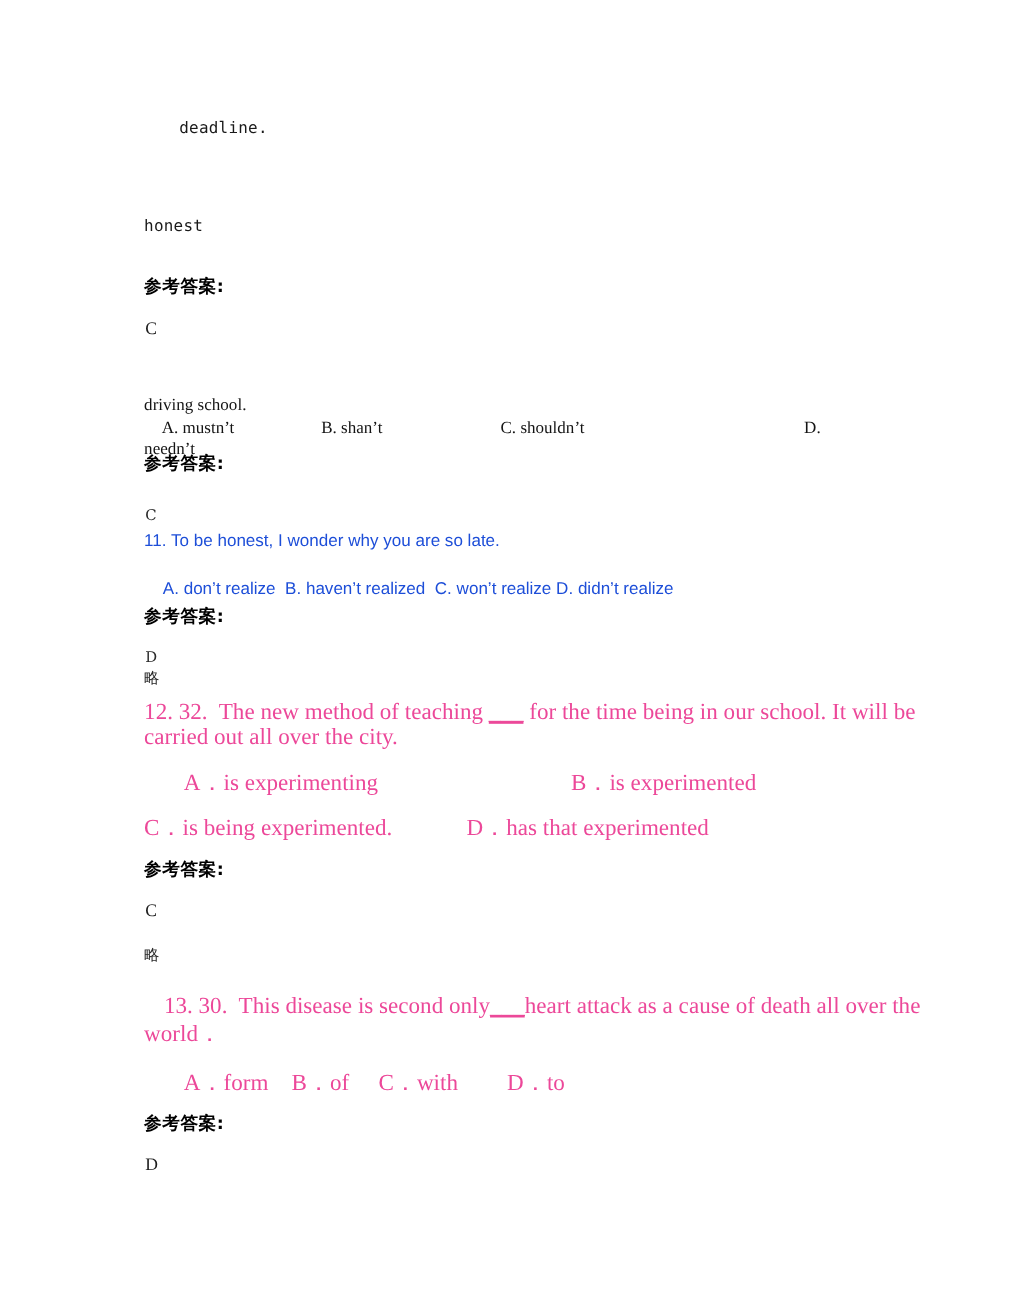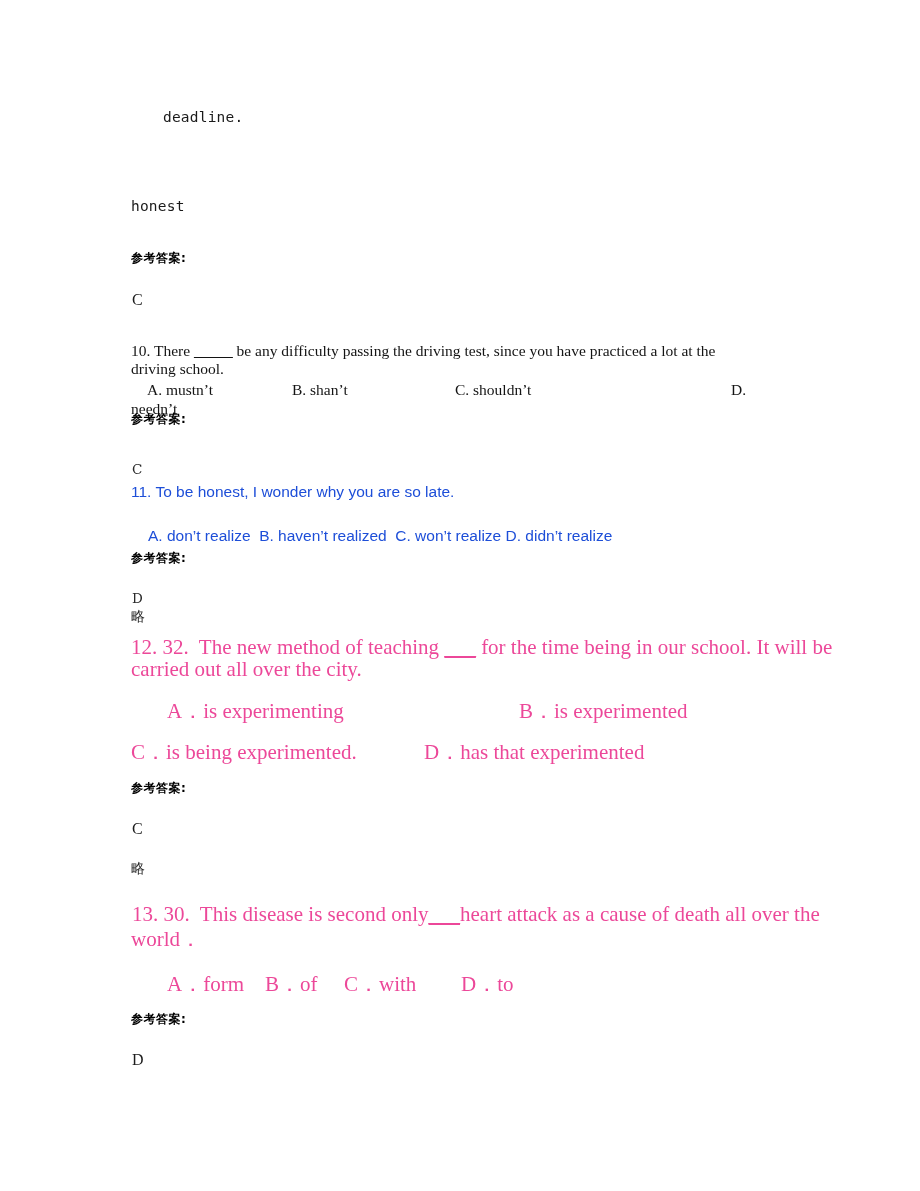--- a/index.html
+++ b/index.html
@@ -45,21 +45,21 @@
     color: #141414;
   }
   .sans {
     font-family: "Liberation Sans", "DejaVu Sans", sans-serif;
     font-size: 15.5px;
     color: #1d4ed8;
   }
   .cjk-label {
     font-family: "DejaVu Sans", "Liberation Sans", sans-serif;
     font-weight: bold;
-    font-size: 12px;
+    font-size: 16px;
     color: #000000;
     letter-spacing: 0.5px;
   }
   .ans {
     font-family: "Liberation Serif", "DejaVu Serif", serif;
     font-size: 16px;
     color: #1d1d1d;
   }
   .ans-sm {
     font-family: "DejaVu Serif", "Liberation Serif", serif;
@@ -84,23 +84,20 @@
 
   <div class="abs mono" style="left:163px; top:109px;">deadline.</div>
 
 
   <div class="abs mono" style="left:131px; top:198px;">honest</div>
 
   <div class="abs cjk-label" style="left:131px; top:250px;">参考答案:</div>
 
   <div class="abs ans" style="left:132px; top:291px;">C</div>
 
-  <div class="wrapline serif-sm" style="left:131px; top:341px; width:658px; line-height:19px;">
-    <span>10. There </span><span class="blank">_____</span><span> be any difficulty passing the driving test, since you have practiced a lot at the</span>
-  </div>
 
   <div class="abs serif-sm" style="left:131px; top:360px;">driving school.</div>
 
   <div class="abs serif-sm" style="left:147px; top:381px;">A. mustn’t</div>
   <div class="abs serif-sm" style="left:292px; top:381px;">B. shan’t</div>
   <div class="abs serif-sm" style="left:455px; top:381px;">C. shouldn’t</div>
   <div class="abs serif-sm" style="left:731px; top:381px;">D.</div>
   <div class="abs serif-sm" style="left:131px; top:400px;">needn’t</div>
 
   <div class="abs cjk-label" style="left:131px; top:411px;">参考答案:</div>
@@ -126,21 +123,21 @@
   <div class="abs serif" style="left:519px; top:697px;">B．is experimented</div>
   <div class="abs serif" style="left:131px; top:738px;">C．is being experimented.</div>
   <div class="abs serif" style="left:424px; top:738px;">D．has that experimented</div>
 
   <div class="abs cjk-label" style="left:131px; top:780px;">参考答案:</div>
 
   <div class="abs ans" style="left:132px; top:820px;">C</div>
 
   <div class="abs cjk-note" style="left:131px; top:860px;">略</div>
 
-  <div class="abs serif" style="left:132px; top:902px;"><span>13. 30.  This disease is second only</span><span class="blank">___</span><span>heart attack as a cause of death all over the</span></div>
+  <div class="abs serif" style="left:149px; top:902px;"><span>13. 30.  This disease is second only</span><span class="blank">___</span><span>heart attack as a cause of death all over the</span></div>
 
   <div class="abs serif" style="left:131px; top:925px;">world．</div>
 
   <div class="abs serif" style="left:167px; top:970px;">A．form</div>
   <div class="abs serif" style="left:265px; top:970px;">B．of</div>
   <div class="abs serif" style="left:344px; top:970px;">C．with</div>
   <div class="abs serif" style="left:461px; top:970px;">D．to</div>
 
   <div class="abs cjk-label" style="left:131px; top:1011px;">参考答案:</div>
 

